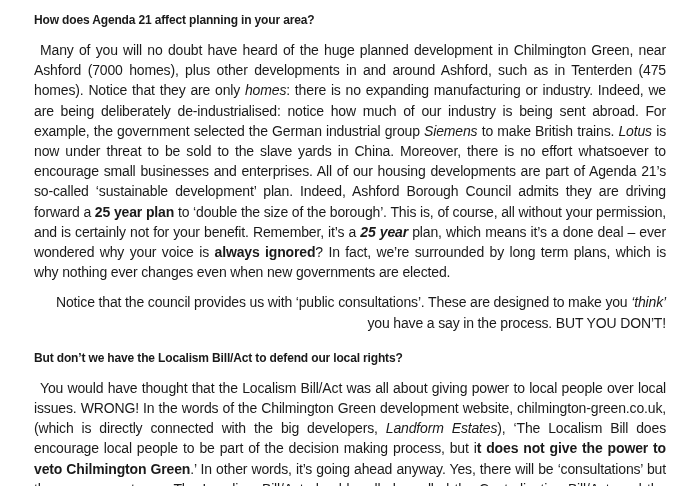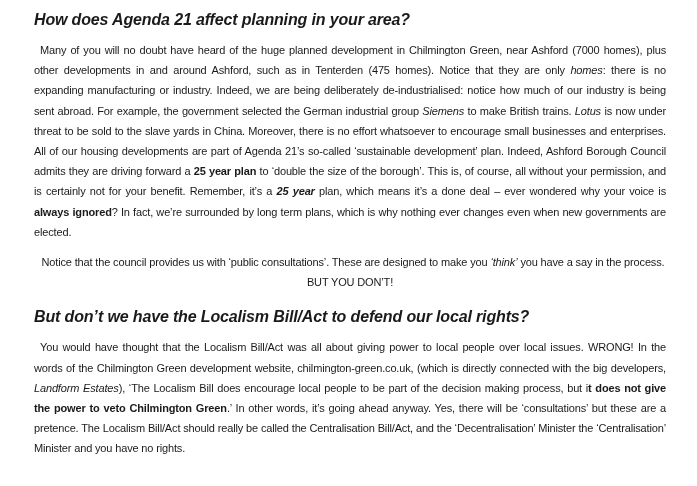--- a/index.html
+++ b/index.html
@@ -8,35 +8,34 @@
       font-family: "Liberation Sans", sans-serif;
       color: #1a1a1a;
     }
     .page {
       position: relative;
       padding: 8px 31px 0 34px;
       width: 632px;
     }
     .heading {
       font-weight: bold;
-      font-size: 16px;
+      font-size: 12px;
       line-height: 20px;
       margin: 0;
       letter-spacing: -0.15px;
-      font-style: italic;
     }
     .para {
-      font-size: 11px;
+      font-size: 14px;
       line-height: 20.2px;
       text-align: justify;
       margin: 10px 0 10px 0;
       text-indent: 6px;
       letter-spacing: -0.15px;
     }
-    .para.last-left { text-align: center; }
+    .para.last-left { text-align: right; }
     .h1 { margin-top: 2px; }
     .h2 { margin-top: 13px; }
     .h3 { margin-top: 15px; }
   </style>
 </head>
 <body>
 
 <div class="page">
 
   <p class="heading h1">How does Agenda 21 affect planning in your area?</p>

